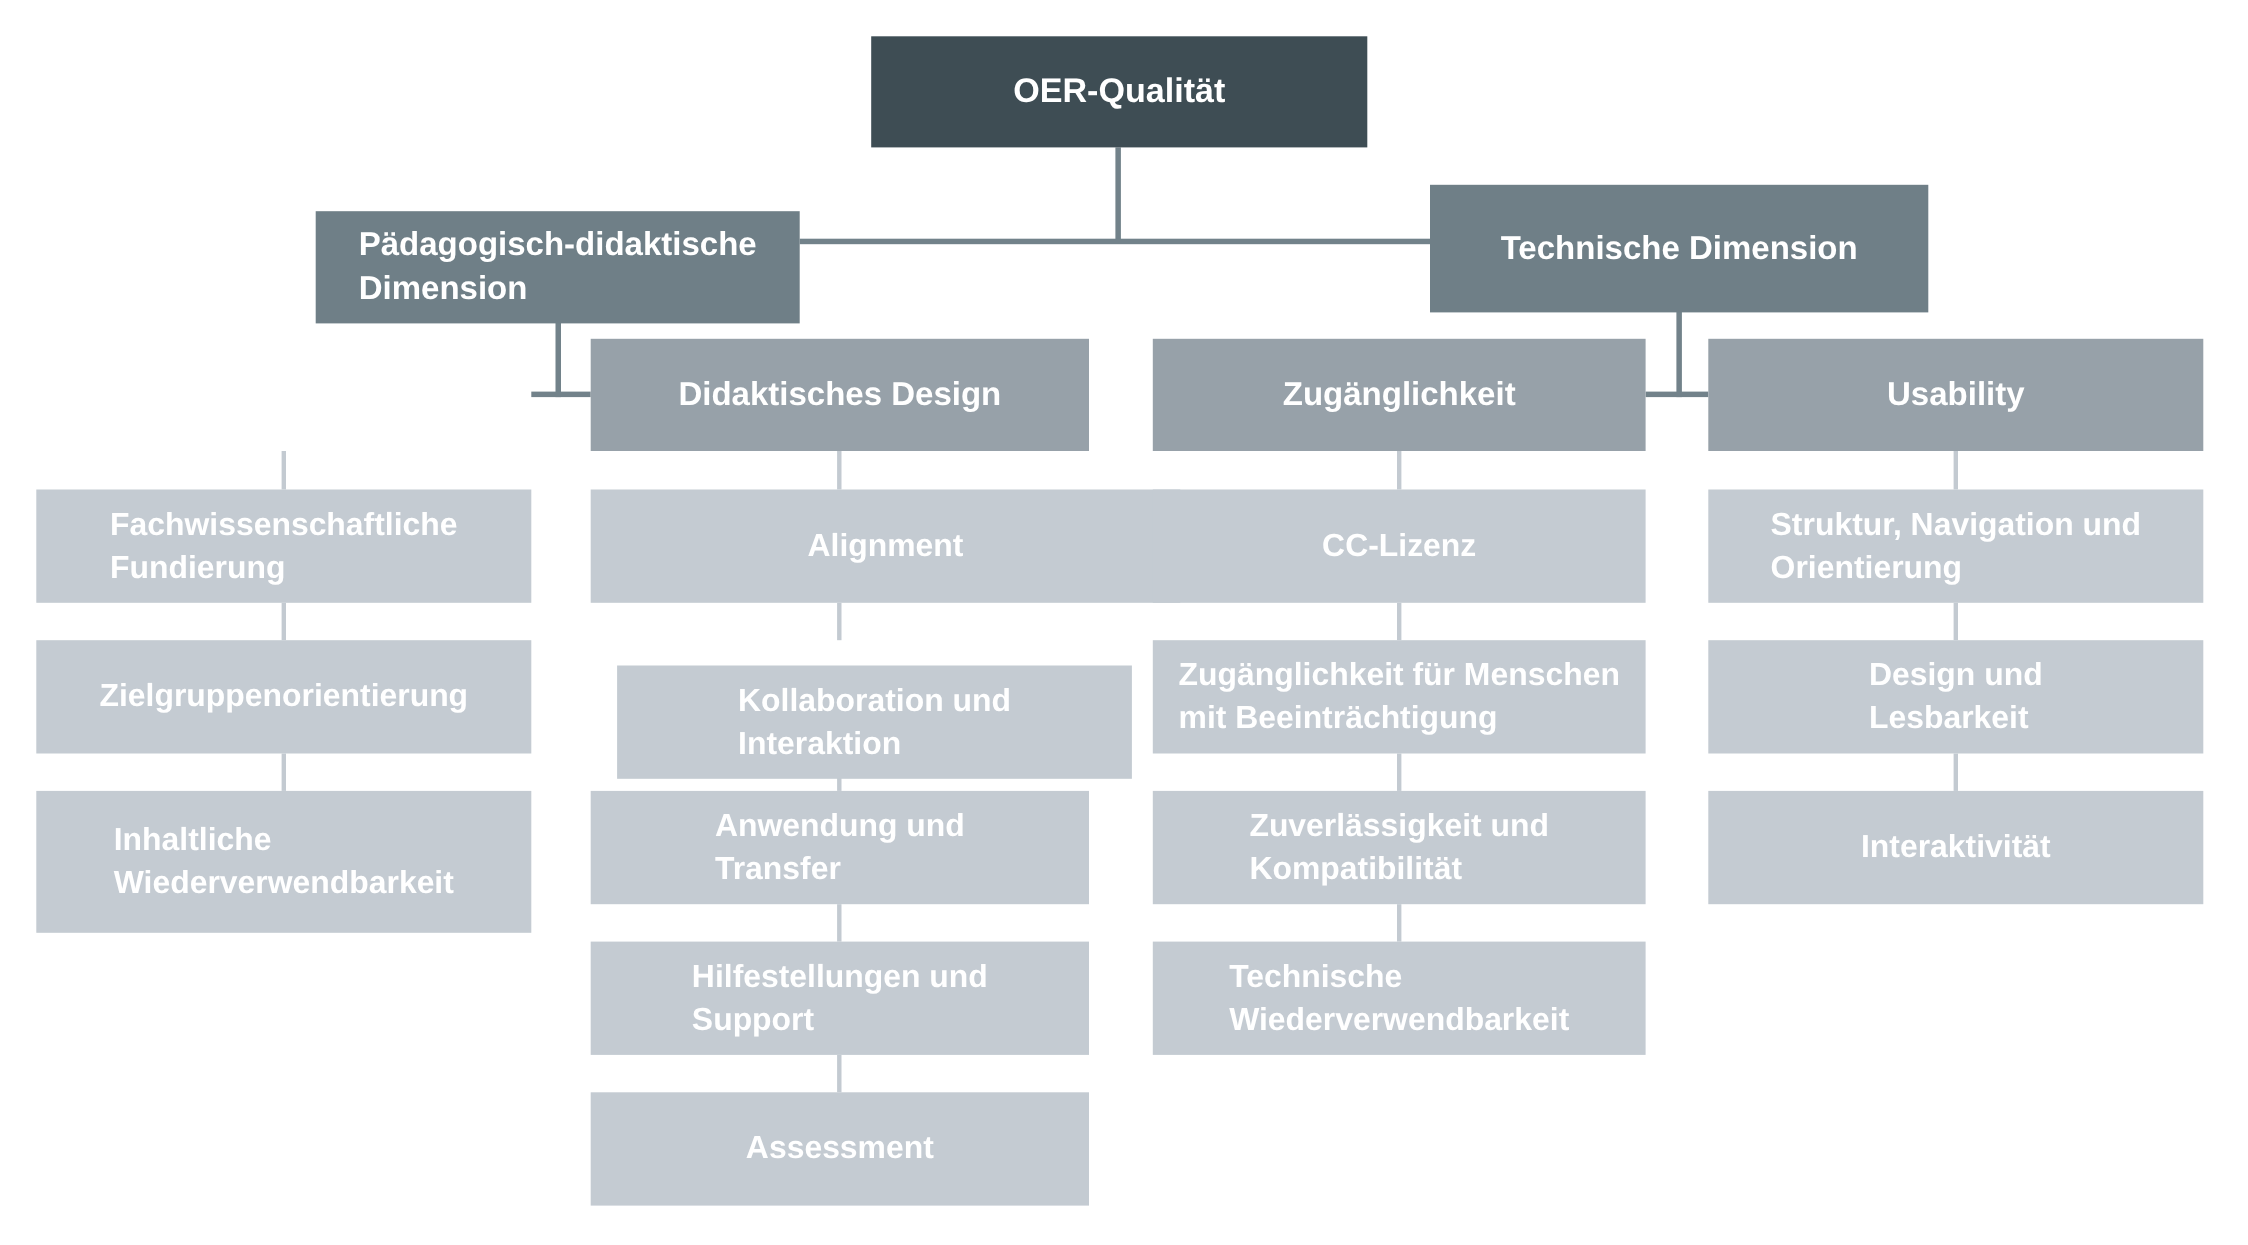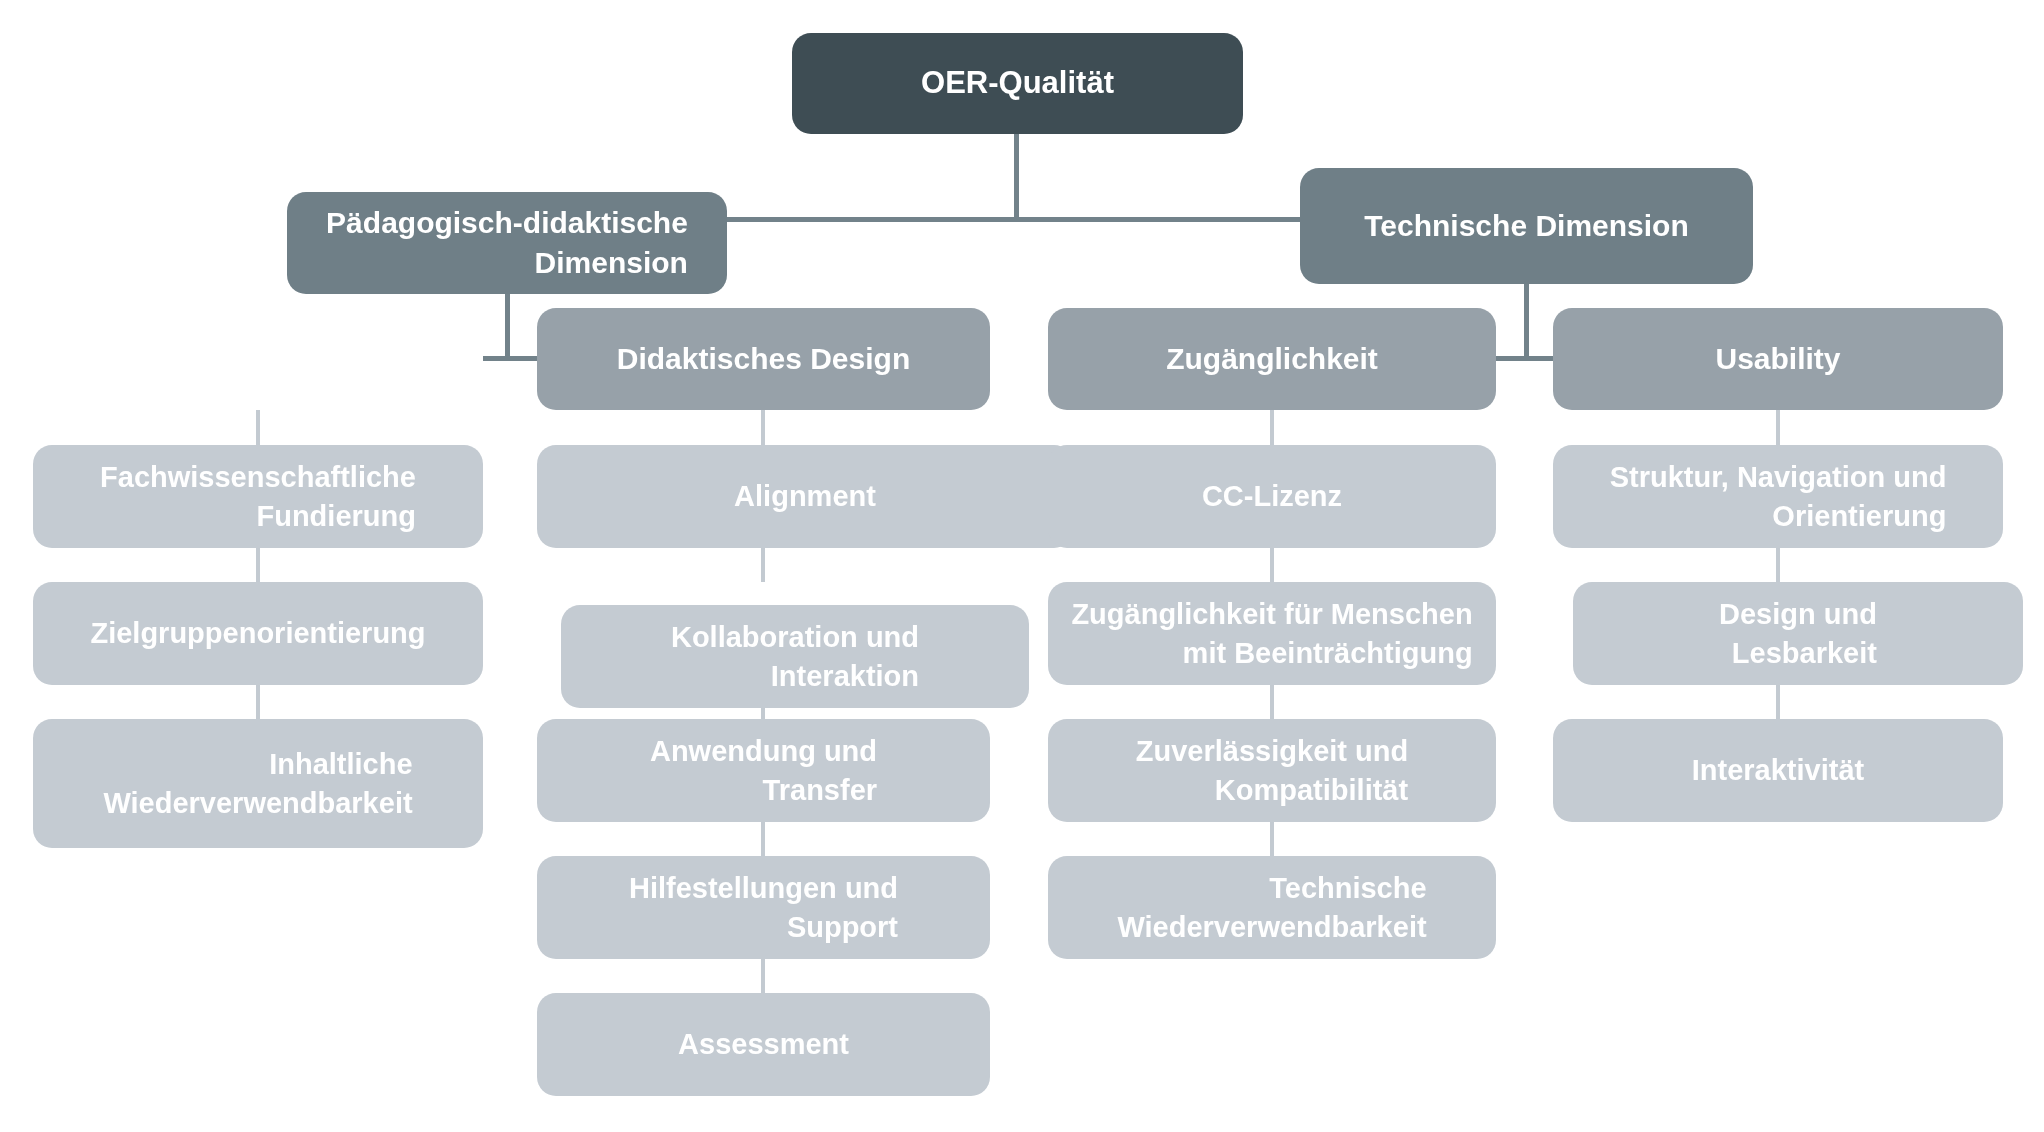--- a/index.html
+++ b/index.html
@@ -22,28 +22,27 @@
     width: 2044px;
     height: 1132px;
     background: var(--color-page-bg);
     overflow: hidden;
   }
   .node {
     position: absolute;
     display: flex;
     align-items: center;
     justify-content: center;
-    text-align: right;
+    text-align: left;
     color: var(--color-text);
     font-weight: bold;
     white-space: pre-line;
     line-height: 1.32;
     box-sizing: border-box;
     padding: 0 10px;
-    border-radius: 19px;
   }
   .node--root      { background: var(--color-root-bg);      font-size: 31px; }
   .node--dimension { background: var(--color-dimension-bg); font-size: 30px; }
   .node--header    { background: var(--color-header-bg);    font-size: 30px; }
   .node--leaf      { background: var(--color-leaf-bg);      font-size: 29px; }
   .connector { position: absolute; }
   .connector--strong { background: var(--color-connector-strong); }
   .connector--light  { background: var(--color-connector-light); }
 </style>
 </head>
@@ -105,17 +104,17 @@
   <div class="node node--leaf" style="left:1048px; top:445px; width:448px; height:103px;">CC-Lizenz</div>
   <div class="node node--leaf" style="left:1048px; top:582px; width:448px; height:103px;">Zugänglichkeit für Menschen
 mit Beeinträchtigung</div>
   <div class="node node--leaf" style="left:1048px; top:719px; width:448px; height:103px;">Zuverlässigkeit und
 Kompatibilität</div>
   <div class="node node--leaf" style="left:1048px; top:856px; width:448px; height:103px;">Technische
 Wiederverwendbarkeit</div>
 
   <div class="node node--leaf" style="left:1553px; top:445px; width:450px; height:103px;">Struktur, Navigation und
 Orientierung</div>
-  <div class="node node--leaf" style="left:1553px; top:582px; width:450px; height:103px;margin-left:20px;">Design und
+  <div class="node node--leaf" style="left:1553px; top:582px; width:450px; height:103px;">Design und
 Lesbarkeit</div>
   <div class="node node--leaf" style="left:1553px; top:719px; width:450px; height:103px;">Interaktivität</div>
 
 </div>
 
 </body></html>

